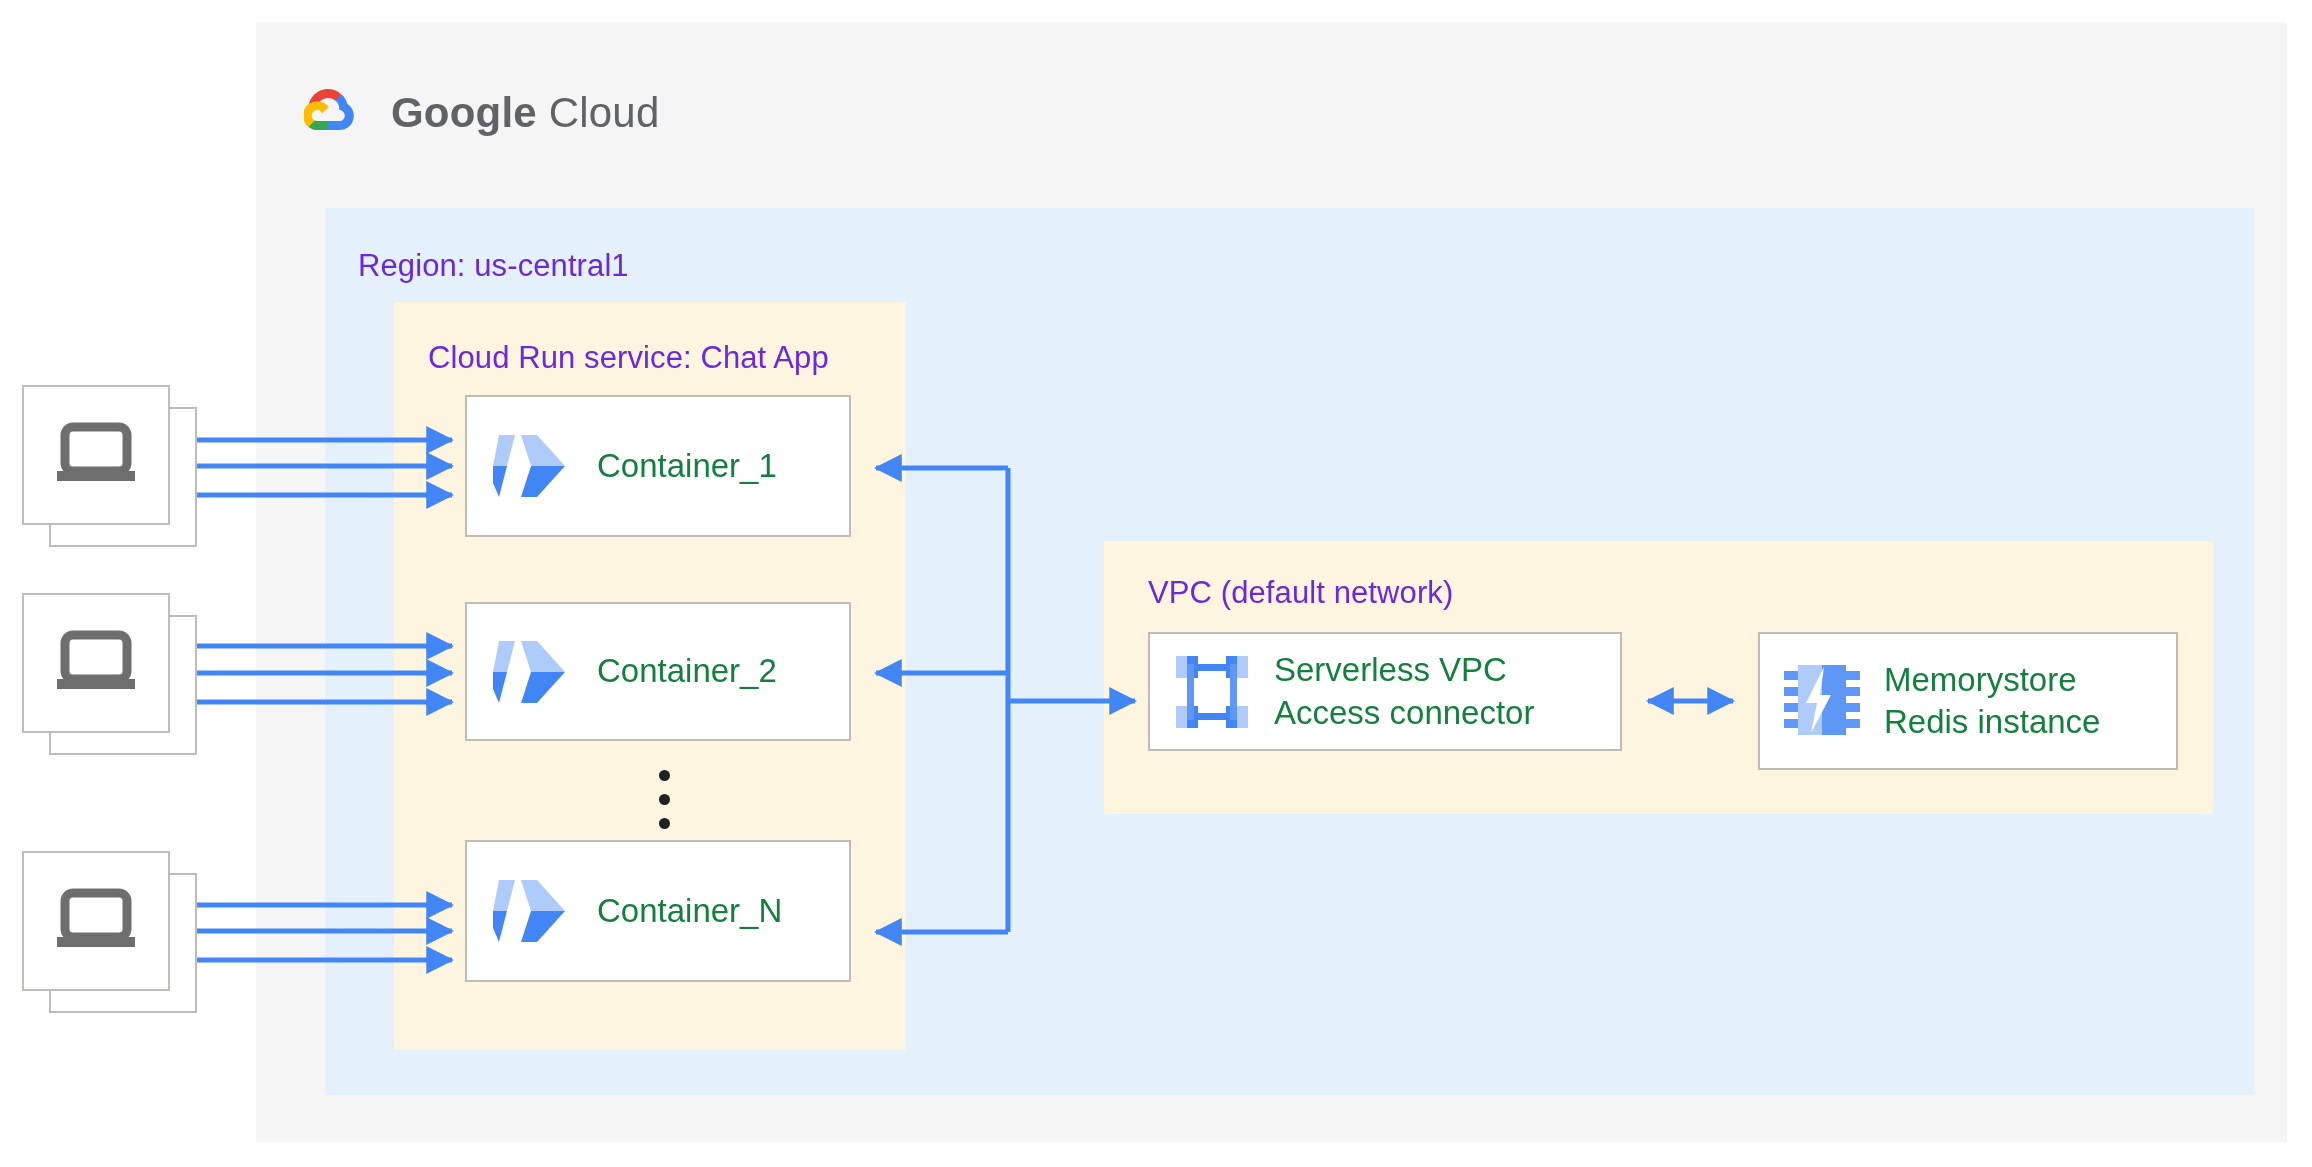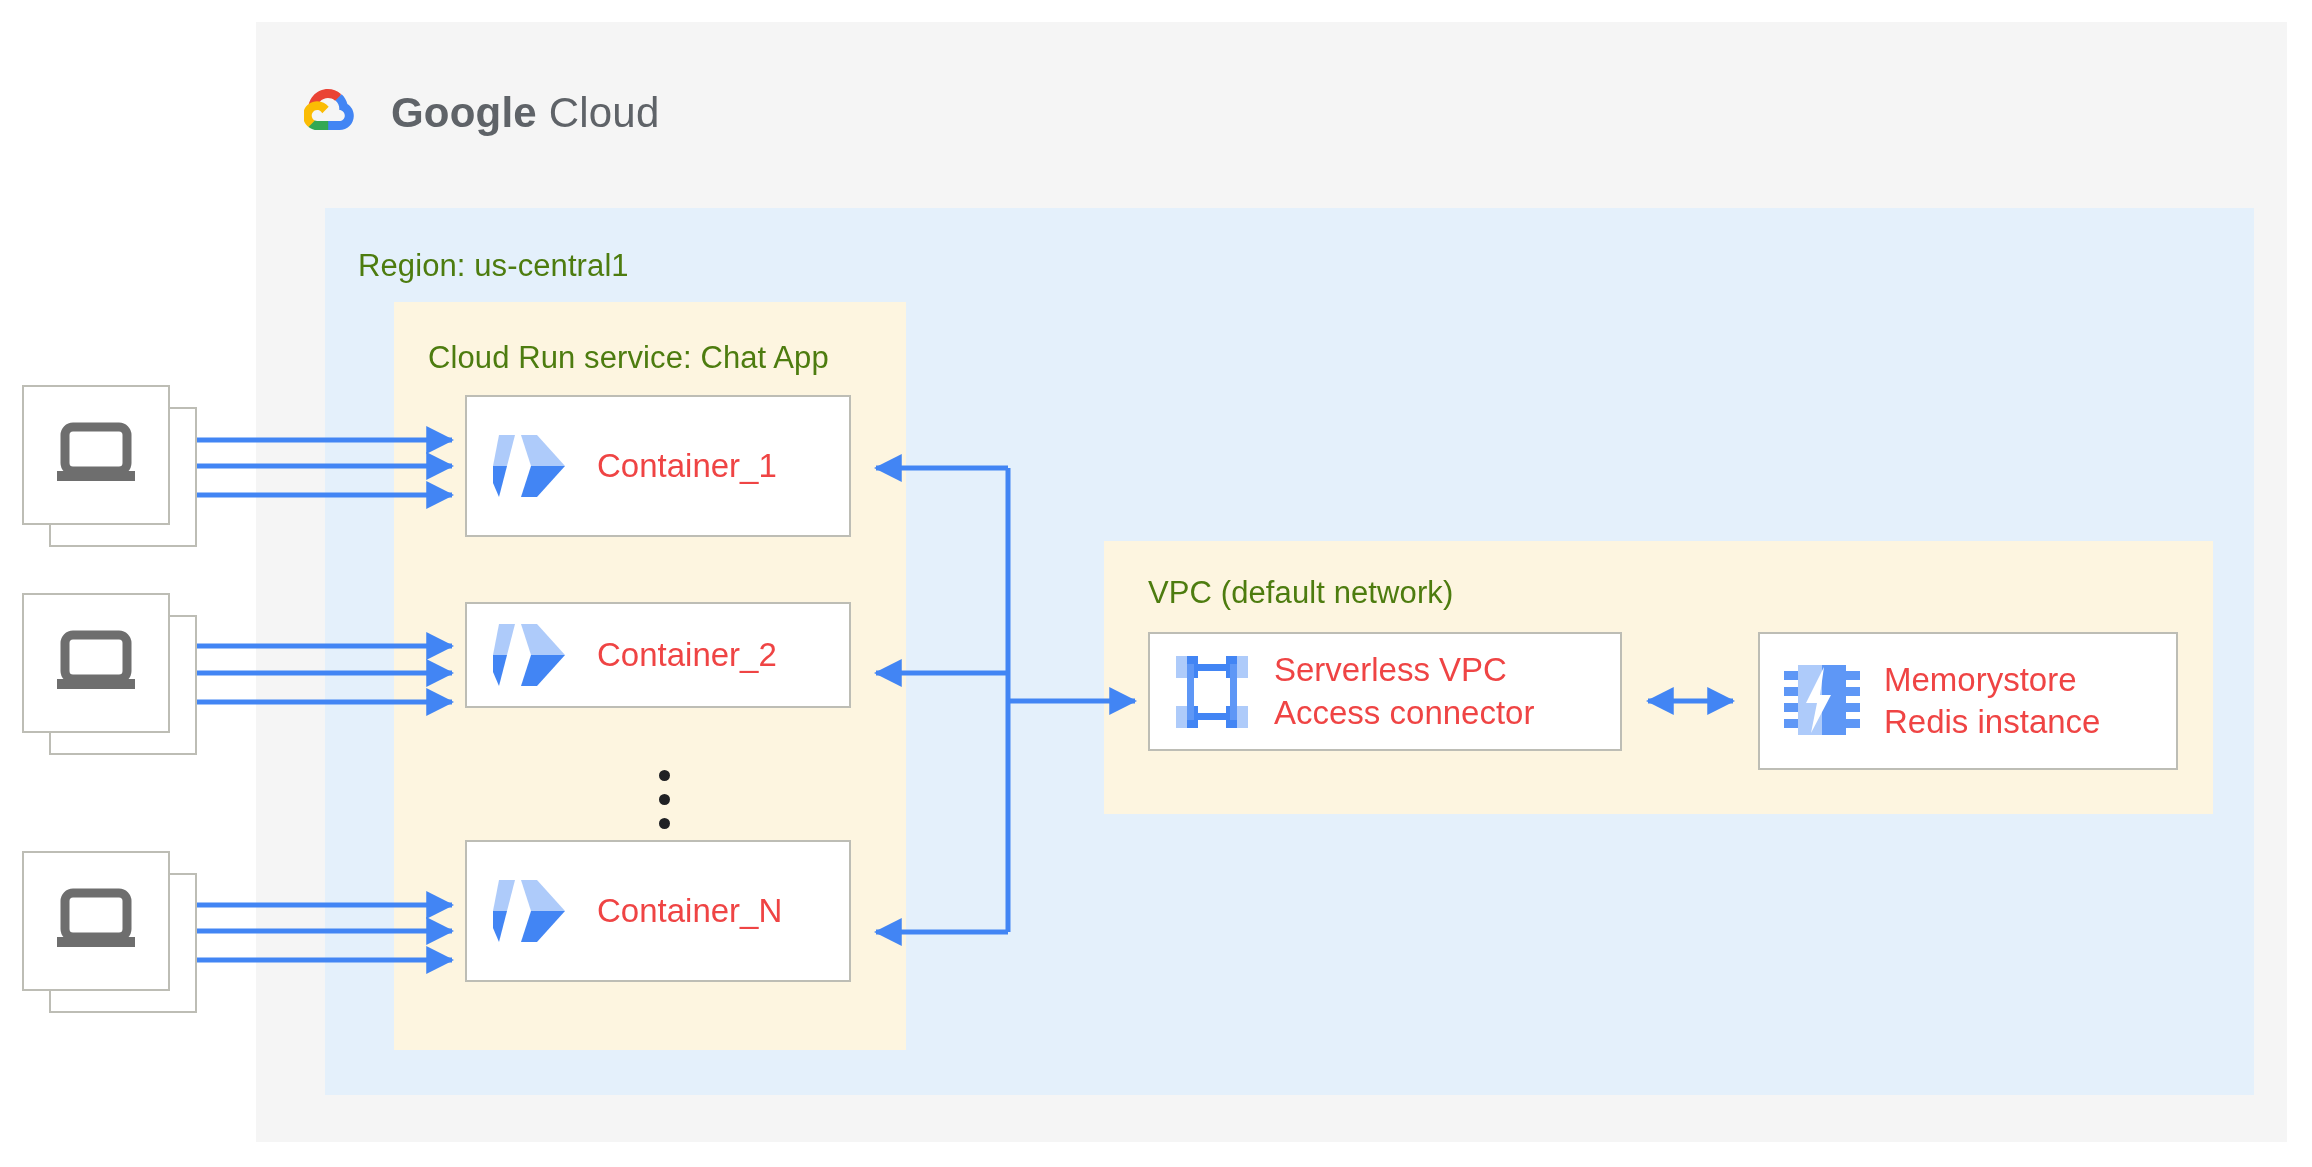--- a/index.html
+++ b/index.html
@@ -38,21 +38,21 @@
   }
   #vpc-box {
     left: 1104px; top: 541px;
     width: 1109px; height: 273px;
     background: #fdf5e0;
   }
 
   
   .zone-title {
     position: absolute;
-    color: #4d7c0f;
+    color: #6d28d9;
     font-size: 31px;
     letter-spacing: 0.1px;
     white-space: nowrap;
   }
   #region-title { left: 358px; top: 248px; }
   #cloudrun-title { left: 428px; top: 340px; }
   #vpc-title { left: 1148px; top: 575px; }
 
   
   #brand {
@@ -80,27 +80,27 @@
     align-items: center;
   }
   .node-icon {
     flex: 0 0 auto;
     display: flex;
     align-items: center;
     justify-content: center;
   }
   .node-label {
     font-size: 33px;
-    color: #ef4444;
+    color: #15803d;
     line-height: 1.28;
     white-space: pre-line;
   }
 
   #container-1 { left: 465px; top: 395px; width: 386px; height: 142px; }
-  #container-2 { left: 465px; top: 602px; width: 386px; height: 106px; }
+  #container-2 { left: 465px; top: 602px; width: 386px; height: 139px; }
   #container-n { left: 465px; top: 840px; width: 386px; height: 142px; }
   .container-node .node-icon { margin-left: 26px; margin-right: 28px; }
 
   #vpc-connector {
     left: 1148px; top: 632px; width: 474px; height: 119px;
   }
   #vpc-connector .node-icon { margin-left: 26px; margin-right: 26px; }
 
   #memorystore {
     left: 1758px; top: 632px; width: 420px; height: 138px;

